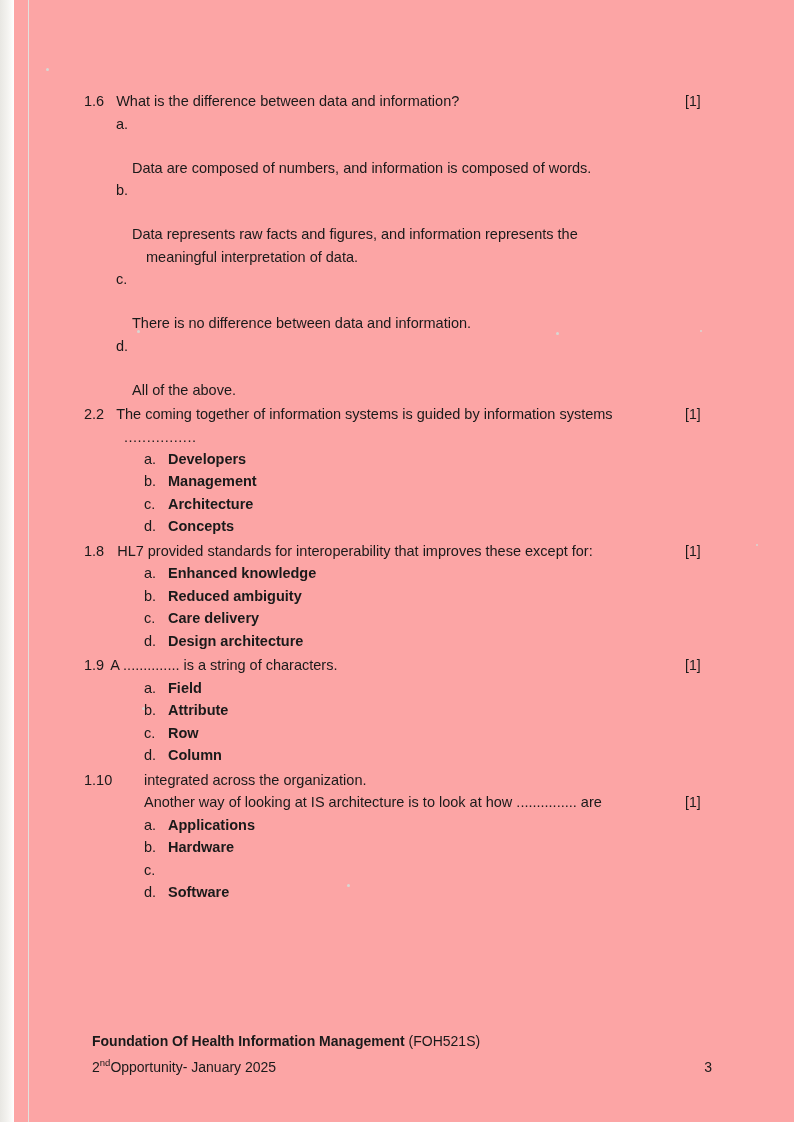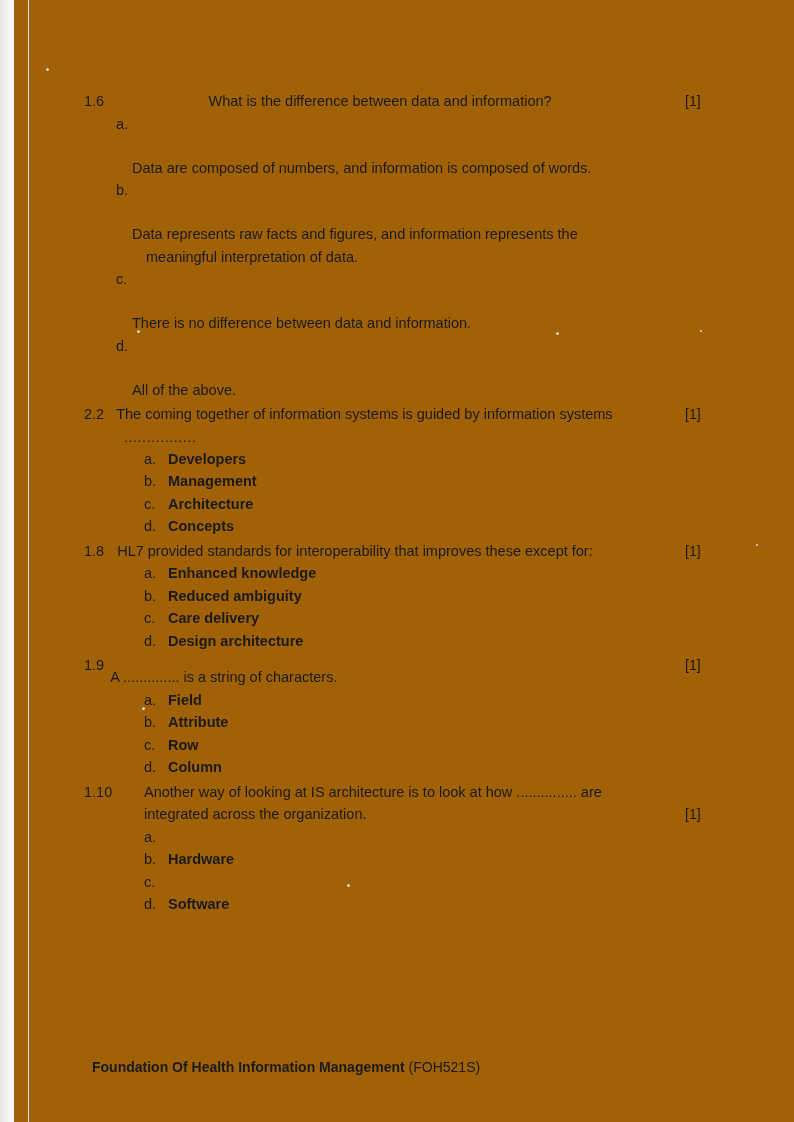--- a/index.html
+++ b/index.html
@@ -8,21 +8,21 @@
     background: #ffffff;
   }
   body {
     font-family: "Liberation Sans", sans-serif;
     color: #1a1a1a;
   }
   .page {
     position: relative;
     width: 794px;
     height: 1122px;
-    background: #a16207;
+    background: #fca5a5;
     overflow: hidden;
   }
   
   .scan-edge-left {
     position: absolute;
     top: 0;
     left: 0;
     width: 14px;
     height: 1122px;
     background: linear-gradient(to right, #e8e7e3 0%, #f4f3f0 55%, #ffffff 100%);
@@ -172,21 +172,21 @@
   <div class="speck" style="left:700px; top:330px; width:2px; height:2px;"></div>
   <div class="speck" style="left:142px; top:707px; width:3px; height:3px;"></div>
   <div class="speck" style="left:347px; top:884px; width:3px; height:3px;"></div>
   <div class="speck" style="left:756px; top:544px; width:2px; height:2px;"></div>
 
   <div class="content">
 
     <div class="qblock q16">
       <div class="qline">
         <span class="qnum">1.6</span>
-        <span class="qtext" style="padding-left:12px;text-align:center;">What is the difference between data and information?</span>
+        <span class="qtext" style="padding-left:12px;">What is the difference between data and information?</span>
         <span class="marks">[1]</span>
       </div>
       <ul class="opts-tight">
         <li>
           <span class="ltr">a.</span>
           <span class="otext">Data are composed of numbers, and information is composed of words.</span>
         </li>
         <li>
           <span class="ltr">b.</span>
           <span class="otext">
@@ -254,21 +254,21 @@
         <li>
           <span class="ltr">d.</span>
           <span class="otext">Design architecture</span>
         </li>
       </ul>
     </div>
 
     <div class="qblock q19">
       <div class="qline">
         <span class="qnum">1.9</span>
-        <span class="qtext" style="padding-left:6px;margin-top:12px;">A .............. is a string of characters.</span>
+        <span class="qtext" style="padding-left:6px;">A .............. is a string of characters.</span>
         <span class="marks">[1]</span>
       </div>
       <ul class="opts-wide">
         <li>
           <span class="ltr">a.</span>
           <span class="otext">Field</span>
         </li>
         <li>
           <span class="ltr">b.</span>
           <span class="otext">Attribute</span>
@@ -281,28 +281,29 @@
           <span class="ltr">d.</span>
           <span class="otext">Column</span>
         </li>
       </ul>
     </div>
 
     <div class="qblock q110">
       <div class="qline">
         <span class="qnum">1.10</span>
         <span class="qtext">
+          <span style="display:block;">integrated across the organization.</span>
           <span>Another way of looking at IS architecture is to look at how ............... are</span>
-          <span style="display:block;">integrated across the organization.</span>
         </span>
         <span class="marks lower">[1]</span>
       </div>
       <ul class="opts-wide">
         <li>
           <span class="ltr">a.</span>
+          <span class="otext">Applications</span>
         </li>
         <li>
           <span class="ltr">b.</span>
           <span class="otext">Hardware</span>
         </li>
         <li>
           <span class="ltr">c.</span>
         </li>
         <li>
           <span class="ltr">d.</span>
@@ -311,15 +312,19 @@
       </ul>
     </div>
 
   </div>
 
   <div class="footer">
     <div class="footer-line1">
       <span>Foundation Of Health Information Management</span>
       <span class="code">(FOH521S)</span>
     </div>
+    <div class="footer-line2">
+      <span>2</span><sup>nd</sup><span>Opportunity- January 2025</span>
+      <span class="page-number">3</span>
+    </div>
   </div>
 
 </div>
 
 </body></html>

